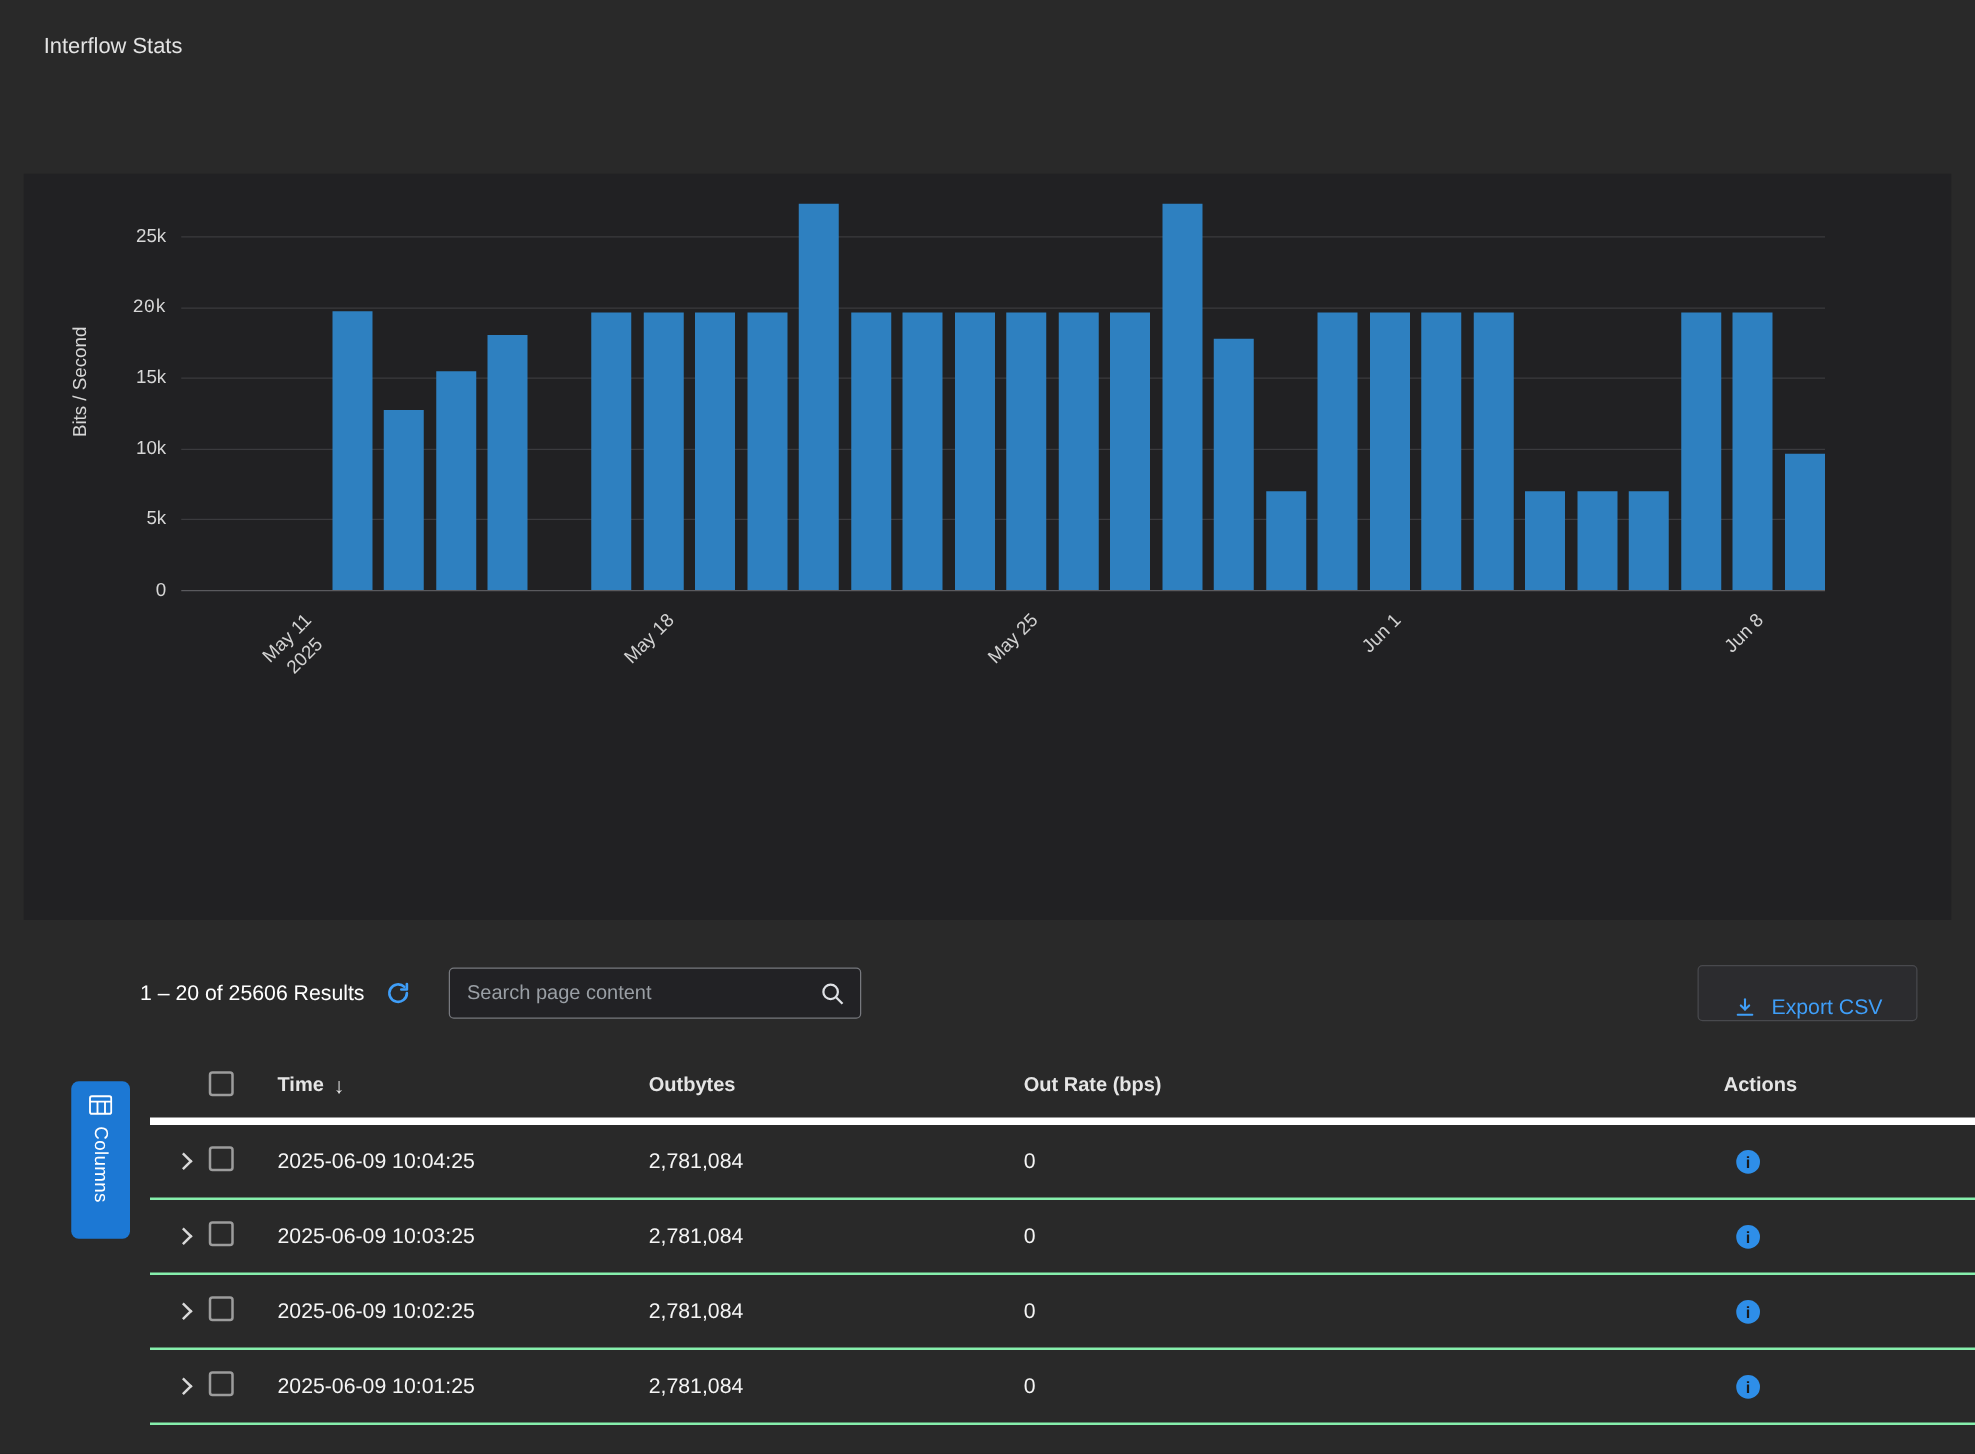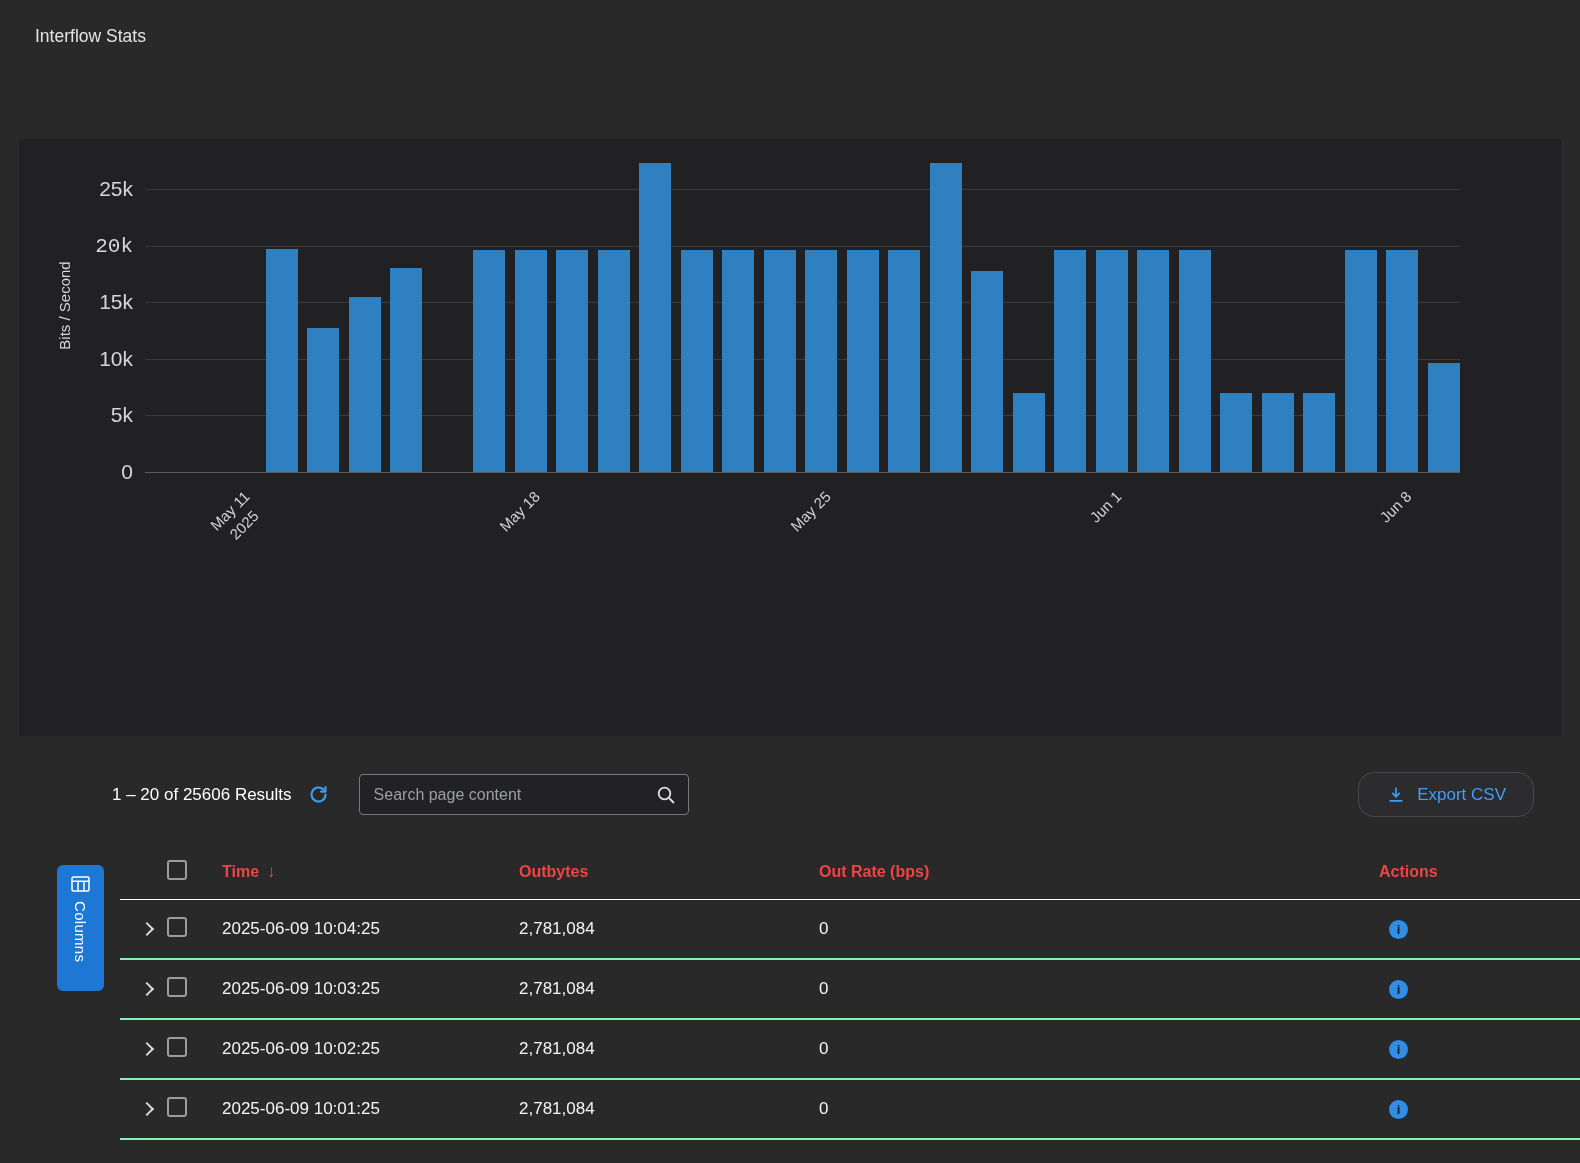--- a/index.html
+++ b/index.html
@@ -20,21 +20,21 @@
   .tab.active { color:#3f9ef8; border-bottom-color:#3f9ef8; }
 
   
   .chart-panel { margin:0 19px; height:597px; background:#212123; position:relative; }
   .chart-title { padding-top:50px; margin-left:38px; font-size:23px; font-weight:400; color:#e8e8e8; }
   .chart-wrap { position:relative; width:1315px; height:333px; margin:64px 0 0 126px; }
   .grid-line { position:absolute; left:0; width:100%; height:1px; background:#3b3b3e; }
   .grid-line.baseline { background:#5a5a5e; }
   .y-tick {
     position:absolute; left:-72px; width:60px; text-align:right;
-    transform:translateY(-50%); font-size:21px; color:#d6d6d6;
+    transform:translateY(-50%); font-size:15px; color:#d6d6d6;
   }
   .ylabel-wrap {
     position:absolute; left:-92px; top:0; height:100%; width:22px;
     display:flex; align-items:center; justify-content:center;
   }
   .ylabel-wrap span { transform:rotate(-90deg); white-space:nowrap; font-size:15px; color:#d6d6d6; }
   .bar { position:absolute; bottom:0; width:32px; }
   .x-tick { position:absolute; top:342px; width:0; height:0; }
   .x-lab {
     position:absolute; right:0; top:6px;
@@ -52,33 +52,33 @@
     border:1px solid #77797e; border-radius:4px; background:#222225;
     display:flex; align-items:center; padding:16px 12px;
   }
   .searchbox input {
     flex:1; background:transparent; border:none; outline:none;
     color:#e8e8e8; font-size:16px; font-family:inherit; min-width:0;
   }
   .searchbox input::placeholder { color:#9a9fa5; }
   .spacer { flex:1; }
   .btn {
-    height:45px; display:flex; align-items:center; gap:11px; padding:0 27px;
-    border:1px solid #48494d; border-radius:16px; background:#2c2c2f;
+    height:45px; display:flex; align-items:flex-end; gap:11px; padding:0 27px;
+    border:1px solid #48494d; border-radius:4px; background:#2c2c2f;
     color:#3f9ef8; font-size:17px; cursor:pointer; white-space:nowrap;
   }
   .btn + .btn { margin-left:17px; }
 
   
   .table { margin-top:27px; padding-left:120px; }
   .thead, .trow {
     display:grid; grid-template-columns:45px 50px 297px 300px 560px 1fr;
     align-items:center;
   }
-  .thead { height:56px; border-bottom:1px solid #ffffff; font-weight:700; font-size:16px; color:#ef4444; }
+  .thead { height:56px; border-bottom:6px solid #ffffff; font-weight:700; font-size:16px; color:#e5e5e5; }
   .trow { height:60px; border-bottom:2px solid #86efac; font-size:17px; color:#f5f5f5; }
   .cell { padding-left:7px; }
   .cell.c-chev, .cell.c-cbx { padding-left:0; }
   .chev {
     display:inline-block; width:10px; height:10px;
     border-top:2px solid #d9d9d9; border-right:2px solid #d9d9d9;
     transform:rotate(45deg); margin-left:22px; cursor:pointer;
   }
   .cbx {
     display:inline-block; width:20px; height:20px;

